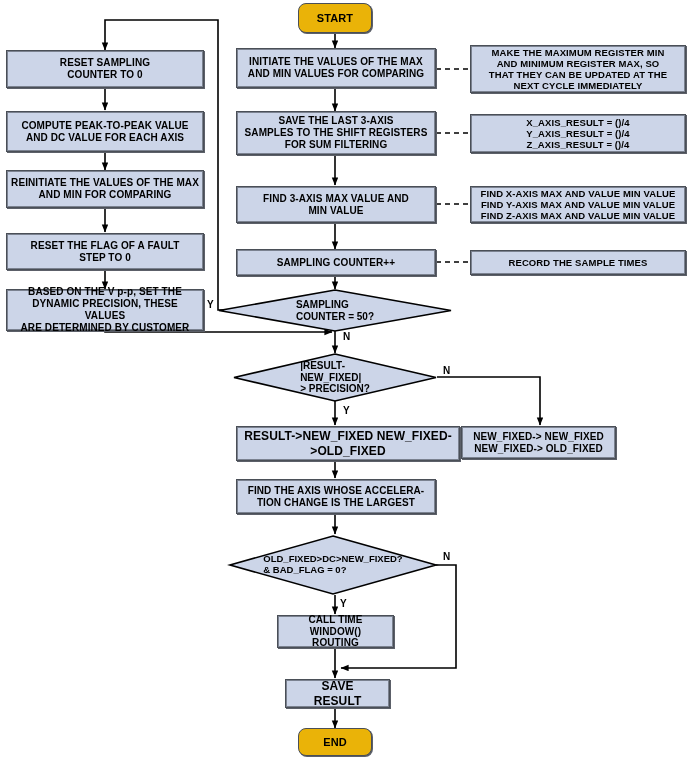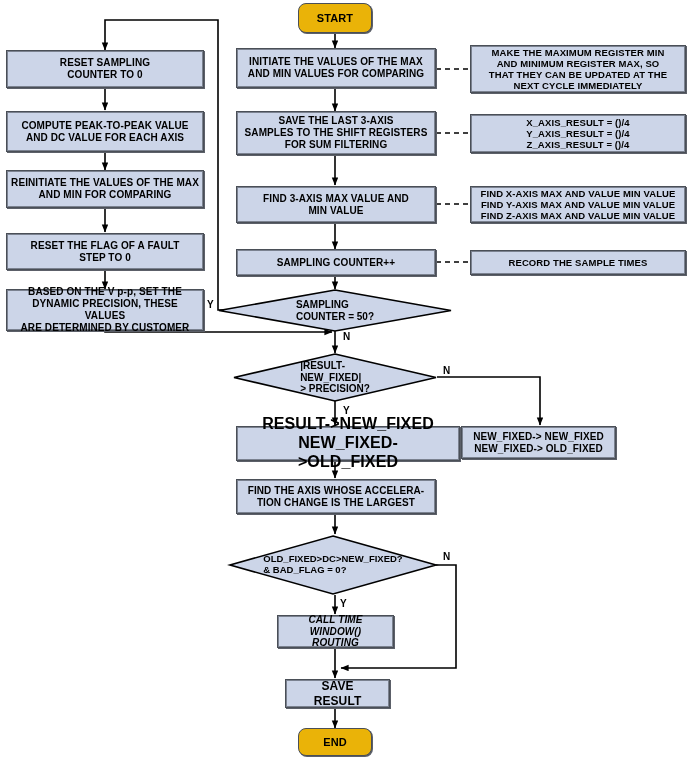--- a/index.html
+++ b/index.html
@@ -227,33 +227,33 @@
   <div class="dec" style="left:229px;top:535px;width:208px;height:60px;">
     <svg width="208" height="60" viewBox="0 0 208 60" xmlns="http://www.w3.org/2000/svg">
       <polygon points="104,1 207,30 104,59 1,30" fill="#ccd5e8" stroke="#000000" stroke-width="1.6"></polygon>
     </svg>
     <span class="lbl" style="font-size:9.5px;">OLD_FIXED&gt;DC&gt;NEW_FIXED?
 &amp; BAD_FLAG = 0?</span>
   </div>
   <span class="edgelabel" style="left:340px;top:598px;">Y</span>
   <span class="edgelabel" style="left:443px;top:551px;">N</span>
 
-  <div class="node proc" style="left:236px;top:426px;width:224px;height:35px;font-size:16px;">
+  <div class="node proc" style="left:236px;top:426px;width:224px;height:35px;font-size:12px;">
     <span class="lbl">RESULT-&gt;NEW_FIXED NEW_FIXED-
 &gt;OLD_FIXED</span>
   </div>
   <div class="node proc" style="left:461px;top:426px;width:155px;height:33px;font-size:10px;">
     <span class="lbl">NEW_FIXED-&gt; NEW_FIXED
 NEW_FIXED-&gt; OLD_FIXED</span>
   </div>
   <div class="node proc" style="left:236px;top:479px;width:200px;height:35px;font-size:10px;">
     <span class="lbl">FIND THE AXIS WHOSE ACCELERA-
 TION CHANGE IS THE LARGEST</span>
   </div>
-  <div class="node proc" style="left:277px;top:615px;width:117px;height:33px;font-size:10px;font-style:italic;">
+  <div class="node proc" style="left:277px;top:615px;width:117px;height:33px;font-size:10px;">
     <span class="lbl">CALL TIME WINDOW()
 ROUTING</span>
   </div>
   <div class="node proc" style="left:277px;top:679px;width:105px;height:29px;font-size:12px;margin-left:8px;">
     <span class="lbl">SAVE
 RESULT</span>
   </div>
 
 </div>
 

